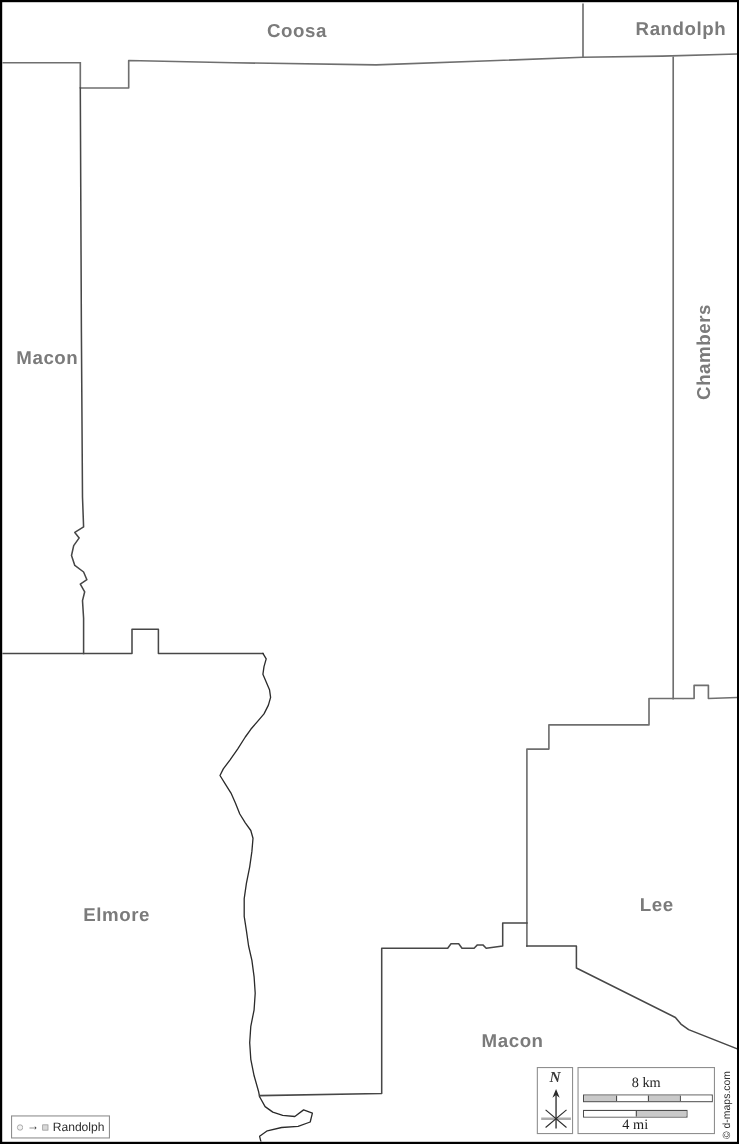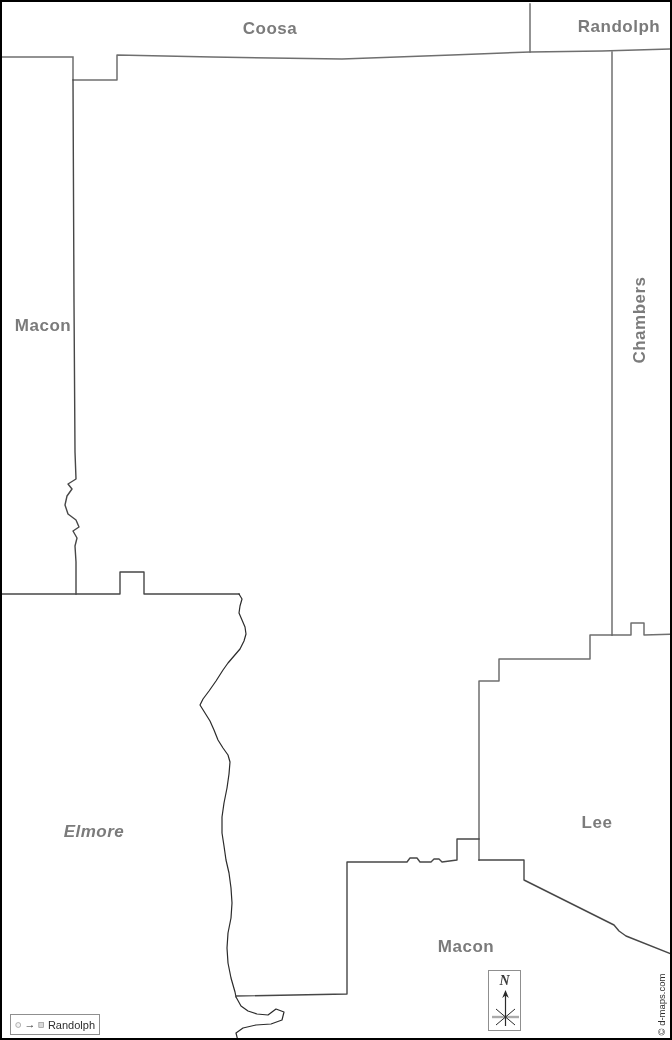--- a/index.html
+++ b/index.html
@@ -76,21 +76,21 @@
     <path class="boundary-dark" d="M 0 592 L 74 592 L 118 592 L 118 570 L 142 570 L 142 592 L 237 592"></path>
     <path class="river" d="M 237 592 L 240 597 L 238 604 L 237 611 L 240 618 L 243 625 L 244 632 L 242 639 L 238 647 L 232 654 L 226 661 L 221 668 L 214 679 L 207 689 L 201 697 L 198 703 L 203 711 L 208 719 L 212 728 L 216 738 L 221 746 L 226 753 L 228 760 L 227 772 L 225 786 L 222 801 L 220 815 L 220 831 L 222 844 L 224 858 L 227 871 L 229 886 L 230 901 L 229 916 L 226 931 L 225 946 L 226 961 L 229 976 L 233 990 L 234 995"></path>
     <path class="river" d="M 234 995 L 239 1004 L 246 1009 L 255 1012 L 266 1013 L 274 1007 L 282 1010 L 280 1018 L 269 1022 L 254 1023 L 241 1026 L 234 1031 L 236 1039"></path>
     <path class="boundary-dark" d="M 234 994 L 345 992 L 345 860 L 405 860 L 408 856 L 415 856 L 418 860 L 429 860 L 432 857 L 437 857 L 440 860 L 455 858 L 455 837 L 477 837"></path>
   </svg>
 
   <div class="county-label" style="left:268px;top:27px;">Coosa</div>
   <div class="county-label" style="left:601px;top:25px;padding-left:32px;">Randolph</div>
   <div class="county-label" style="left:41px;top:324px;">Macon</div>
   <div class="county-label rot" style="left:638px;top:318px;">Chambers</div>
-  <div class="county-label" style="left:92px;top:830px;font-style:italic;">Elmore</div>
+  <div class="county-label" style="left:104px;top:830px;">Elmore</div>
   <div class="county-label" style="left:595px;top:777px;margin-top:44px;">Lee</div>
   <div class="county-label" style="left:464px;top:945px;">Macon</div>
 
   <div class="merc-box">
     <svg width="12" height="12" viewBox="0 0 12 12">
       <circle cx="6" cy="6" r="4.6" fill="#f2f2f2" stroke="#8f8f8f" stroke-width="1.2"></circle>
     </svg>
     <span class="arrow">→</span>
     <svg width="12" height="12" viewBox="0 0 12 12">
       <rect x="1.5" y="1.5" width="9" height="9" fill="#d9d9d9" stroke="#8f8f8f" stroke-width="1.2"></rect>
@@ -102,16 +102,30 @@
     <div class="n">N</div>
     <svg width="33" height="42" viewBox="0 0 33 42">
       <line x1="3" y1="29" x2="30" y2="29" stroke="#ababab" stroke-width="2.4"></line>
       <line x1="7" y1="21" x2="26" y2="37" stroke="#2b2b2b" stroke-width="1"></line>
       <line x1="26" y1="21" x2="7" y2="37" stroke="#2b2b2b" stroke-width="1"></line>
       <line x1="16.5" y1="38" x2="16.5" y2="7" stroke="#2b2b2b" stroke-width="1.2"></line>
       <path d="M 16.5 2 L 13.2 10 L 16.5 7.5 L 19.8 10 Z" fill="#2b2b2b"></path>
     </svg>
   </div>
 
+  <div class="scale-box">
+    <div class="scale-km-label">8 km</div>
+    <div class="bar bar-km">
+      <div class="seg g" style="width:25%;"></div>
+      <div class="seg w" style="width:25%;"></div>
+      <div class="seg g" style="width:25%;"></div>
+      <div class="seg w" style="width:25%;"></div>
+    </div>
+    <div class="bar bar-mi">
+      <div class="seg w" style="width:50%;"></div>
+      <div class="seg g" style="width:50%;"></div>
+    </div>
+    <div class="scale-mi-label">4 mi</div>
+  </div>
 
   <div class="credit">© d-maps.com</div>
 
 </div>
 
 </body></html>

